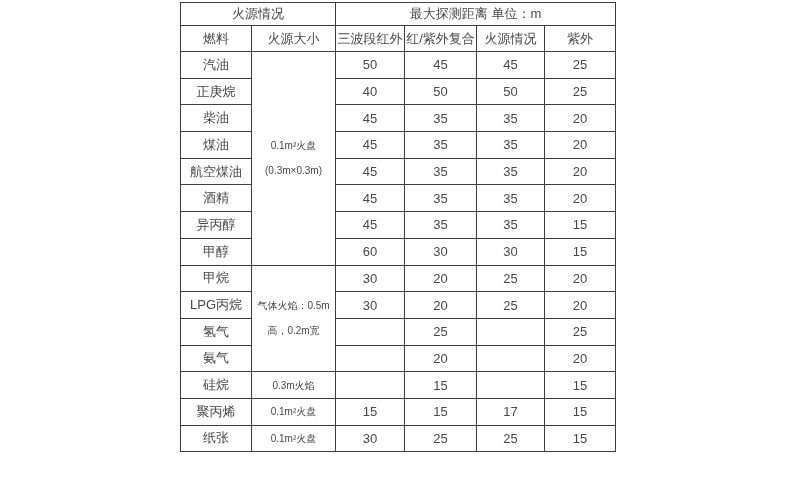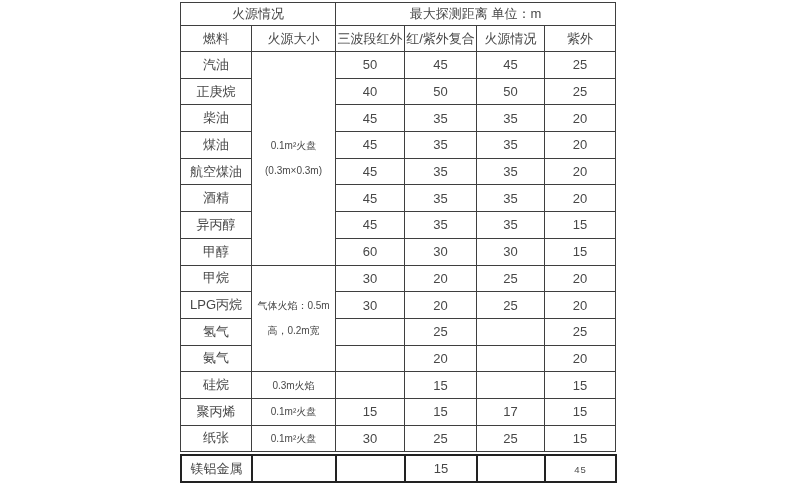--- a/index.html
+++ b/index.html
@@ -206,37 +206,15 @@
           <td>纸张</td>
           <td class="size-cell">0.1m²火盘</td>
           <td>30</td>
           <td>25</td>
           <td>25</td>
           <td>15</td>
         </tr>
       </tbody>
     </table>
 
-    <table class="last-table">
-      <colgroup>
-        <col class="c0">
-          <col class="c1">
-          <col class="c2">
-          <col class="c3">
-          <col class="c4">
-          <col class="c5">
-      </colgroup>
-      <tbody>
-        <tr>
-          <td>镁铝金属</td>
-          <td class="size-cell"></td>
-          <td></td>
-          <td>15</td>
-          <td></td>
-          <td>
-            <span class="pgnum">45</span>
-          </td>
-        </tr>
-      </tbody>
-    </table>
 
   </div>
 </div>
 
 </body></html>

